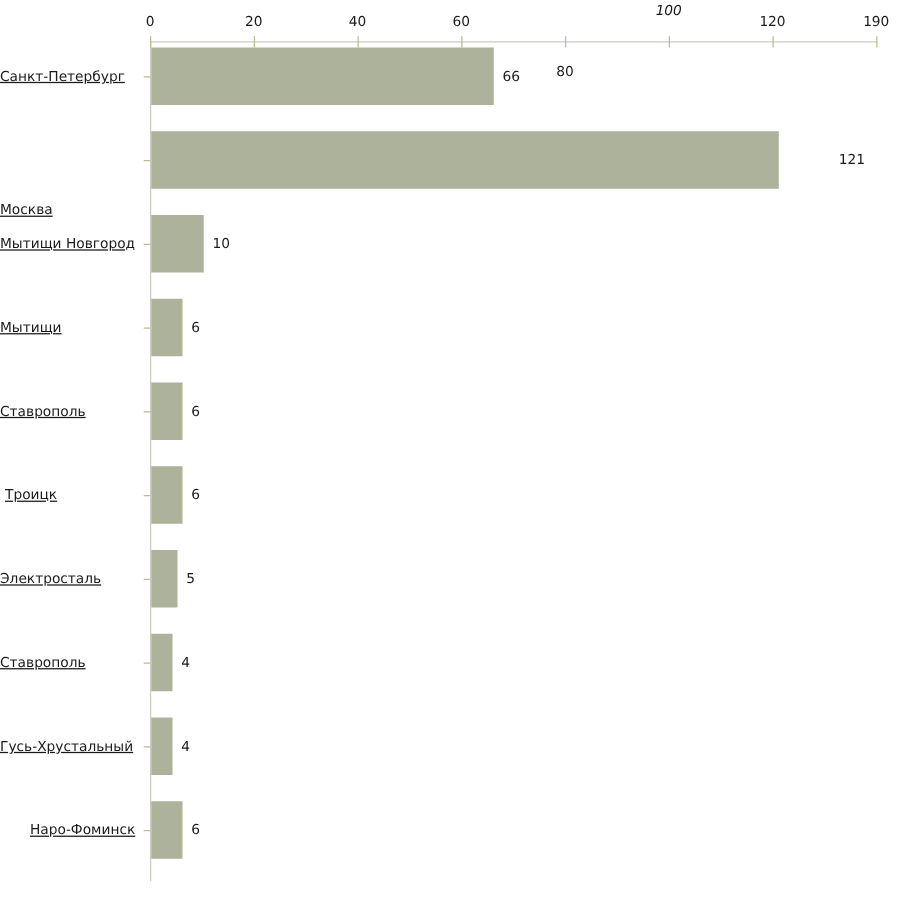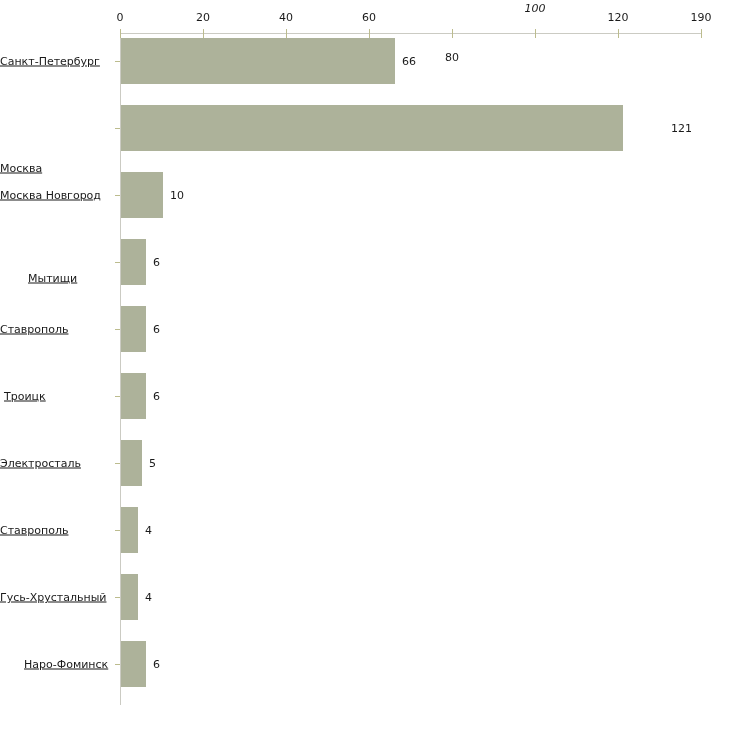--- a/index.html
+++ b/index.html
@@ -80,25 +80,25 @@
     <div class="x-tick-label" style="left: 701px; top: 11px;">190</div>
     <div class="x-tick-mark" style="left: 701px; top: 29px; height: 9px;"></div>
     <div class="category-label" style="left: 0px; width: 114px; top: 61px;">Санкт-Петербург</div>
     <div class="y-tick-mark" style="left: 115px; width: 5px; top: 61px;"></div>
     <div class="bar" style="left: 121px; top: 38px; width: 274px; height: 46px;"></div>
     <div class="value-label" style="left: 402px; top: 61px;">66</div>
     <div class="category-label" style="left: 0px; width: 114px; top: 128px; margin-top: 40px;">Москва</div>
     <div class="y-tick-mark" style="left: 115px; width: 5px; top: 128px;"></div>
     <div class="bar" style="left: 121px; top: 105px; width: 502px; height: 46px;"></div>
     <div class="value-label" style="left: 630px; top: 128px; margin-left: 41px;">121</div>
-    <div class="category-label" style="left: 0px; width: 114px; top: 195px;">Москва Новгород</div>
+    <div class="category-label" style="left: 0px; width: 114px; top: 195px;">Мытищи Новгород</div>
     <div class="y-tick-mark" style="left: 115px; width: 5px; top: 195px;"></div>
     <div class="bar" style="left: 121px; top: 172px; width: 42px; height: 46px;"></div>
     <div class="value-label" style="left: 170px; top: 195px;">10</div>
-    <div class="category-label" style="left: 0px; width: 114px; top: 278px; margin-left: 28px;">Мытищи</div>
+    <div class="category-label" style="left: 0px; width: 114px; top: 262px;">Мытищи</div>
     <div class="y-tick-mark" style="left: 115px; width: 5px; top: 262px;"></div>
     <div class="bar" style="left: 121px; top: 239px; width: 25px; height: 46px;"></div>
     <div class="value-label" style="left: 153px; top: 262px;">6</div>
     <div class="category-label" style="left: 0px; width: 114px; top: 329px;">Ставрополь</div>
     <div class="y-tick-mark" style="left: 115px; width: 5px; top: 329px;"></div>
     <div class="bar" style="left: 121px; top: 306px; width: 25px; height: 46px;"></div>
     <div class="value-label" style="left: 153px; top: 329px;">6</div>
     <div class="category-label" style="left: 4px; width: 114px; top: 396px;">Троицк</div>
     <div class="y-tick-mark" style="left: 115px; width: 5px; top: 396px;"></div>
     <div class="bar" style="left: 121px; top: 373px; width: 25px; height: 46px;"></div>

